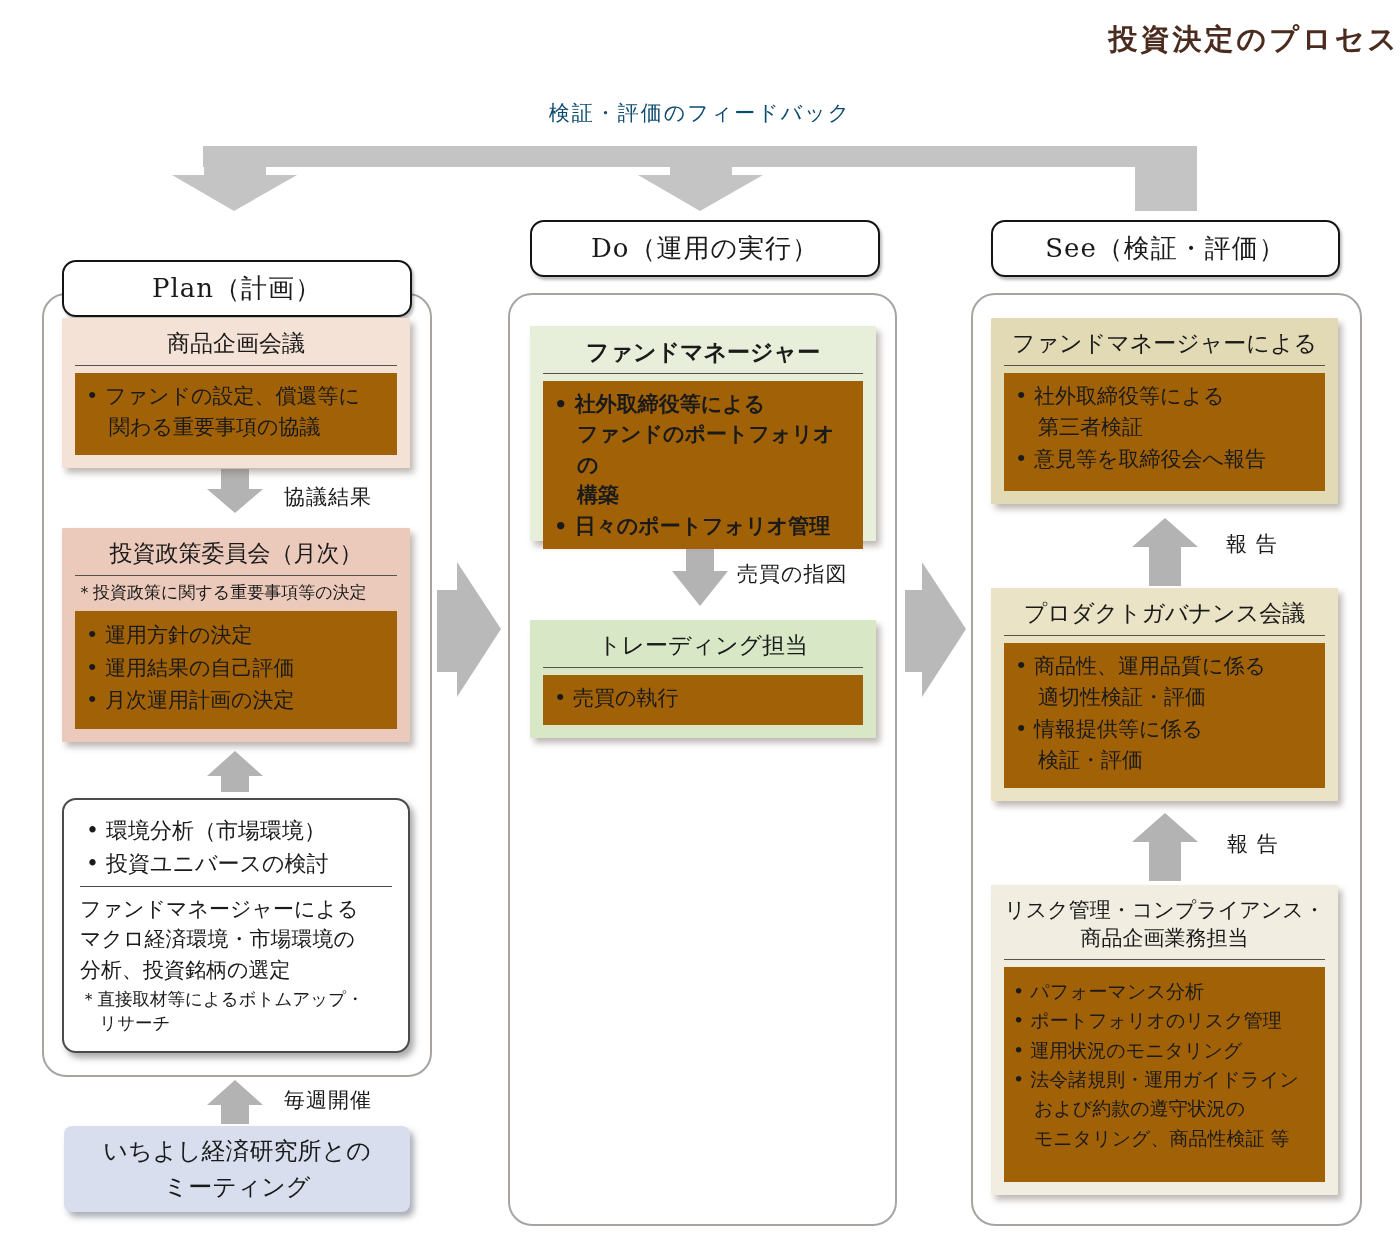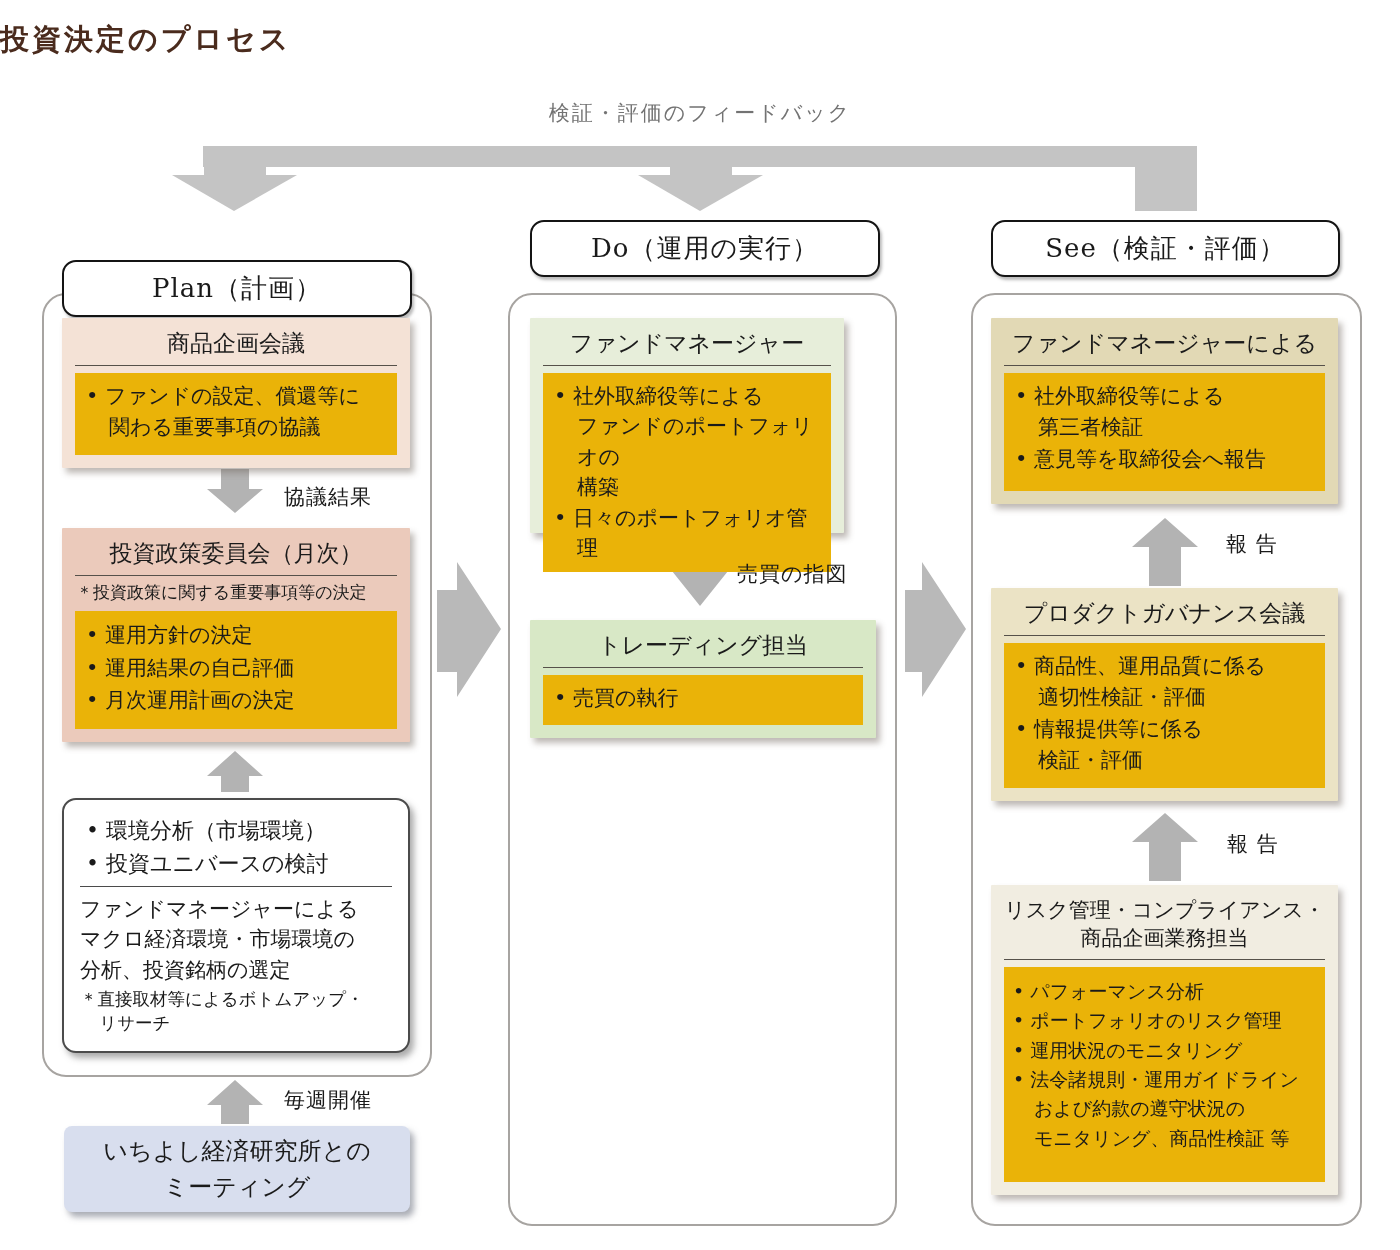--- a/index.html
+++ b/index.html
@@ -2,26 +2,26 @@
 <html style="--title-text: #4a2b1d; --feedback-arrow-gray: #c4c4c4; --block-arrow-gray: #b9b9b9; --small-arrow-gray: #b3b3b3; --plan-box1-bg: #f4e2d6; --plan-box2-bg: #ebcabb; --meeting-bg: #d8deee; --do-box1-bg: #e7eeda; --do-box2-bg: #d8e8c6; --see-box1-bg: #e2d9b5; --see-box2-bg: #ebe3c5; --see-box3-bg: #f1ede1;"><head>
 <meta charset="utf-8">
 <style>
   html,body{margin:0;padding:0;background:#fff;}
   #stage{
     position:relative;width:1400px;height:1250px;background:#fff;overflow:hidden;
     font-family:"DejaVu Serif","Liberation Serif",serif;color:#1a1a1a;
   }
   
   #page-title{
-    position:absolute;left:0;top:20px;width:1400px;text-align:left;
+    position:absolute;left:0;top:20px;width:1400px;text-align:right;
     font-size:29px;font-weight:600;letter-spacing:3px;color:var(--title-text,#4a2b1d);
   }
   #feedback-label{
     position:absolute;left:0;top:99px;width:1400px;text-align:center;
-    font-size:21px;letter-spacing:2px;color:#737373;
+    font-size:21px;letter-spacing:2px;color:#0c4a6e;
   }
   
   .col-frame{
     position:absolute;background:#fff;border:2px solid #a7a4a1;border-radius:24px;z-index:1;
   }
   #frame-plan{left:42px;top:293px;width:386px;height:780px;}
   #frame-do{left:508px;top:293px;width:385px;height:929px;}
   #frame-see{left:971px;top:293px;width:387px;height:929px;}
   
   #arrow-layer{position:absolute;left:0;top:0;z-index:2;}
@@ -36,26 +36,26 @@
   #hdr-see{left:991px;top:220px;width:345px;}
   
   .cbox{
     position:absolute;border-radius:1px;display:flex;flex-direction:column;
     padding:9px 13px 13px;box-sizing:border-box;z-index:3;
     box-shadow:4px 5px 6px rgba(110,100,92,.45);
   }
   .cbox .bt{text-align:center;font-size:23px;line-height:1.3;padding:2px 0 6px;white-space:pre-line;}
   .cbox .rule{border-top:1.5px solid #56514a;}
   .cbox .note{font-size:17px;line-height:1.3;padding:5px 1px 1px;white-space:pre-line;}
-  .cbox .content{background:#eab308;margin-top:7px;flex:1;padding:8px 11px;font-size:21px;line-height:1.5;}
+  .cbox .content{background:#a16207;margin-top:7px;flex:1;padding:8px 11px;font-size:21px;line-height:1.5;}
   .bullet{white-space:pre-line;padding-left:1.1em;text-indent:-1.1em;}
   #plan-box1{left:62px;top:318px;width:348px;height:150px;background:var(--plan-box1-bg,#f4e2d6);}
   #plan-box2{left:62px;top:528px;width:348px;height:214px;background:var(--plan-box2-bg,#ebcabb);}
   #plan-box2 .content{line-height:1.55;}
-  #do-box1{left:530px;top:318px;width:314px;height:215px;background:var(--do-box1-bg,#e7eeda);}
+  #do-box1{left:530px;top:326px;width:346px;height:215px;background:var(--do-box1-bg,#e7eeda);font-weight:bold;}
   #do-box1 .content{line-height:1.45;}
   #do-box2{left:530px;top:620px;width:346px;height:118px;background:var(--do-box2-bg,#d8e8c6);}
   #see-box1{left:991px;top:318px;width:347px;height:186px;background:var(--see-box1-bg,#e2d9b5);}
   #see-box2{left:991px;top:588px;width:347px;height:213px;background:var(--see-box2-bg,#ebe3c5);}
   #see-box3{left:991px;top:885px;width:347px;height:310px;background:var(--see-box3-bg,#f1ede1);}
   #see-box3 .bt{font-size:21px;line-height:1.35;}
   #see-box3 .content{font-size:19px;line-height:1.55;padding:10px 9px;}
   
   #plan-box3{
     position:absolute;left:62px;top:790px;width:348px;height:255px;box-sizing:border-box;

